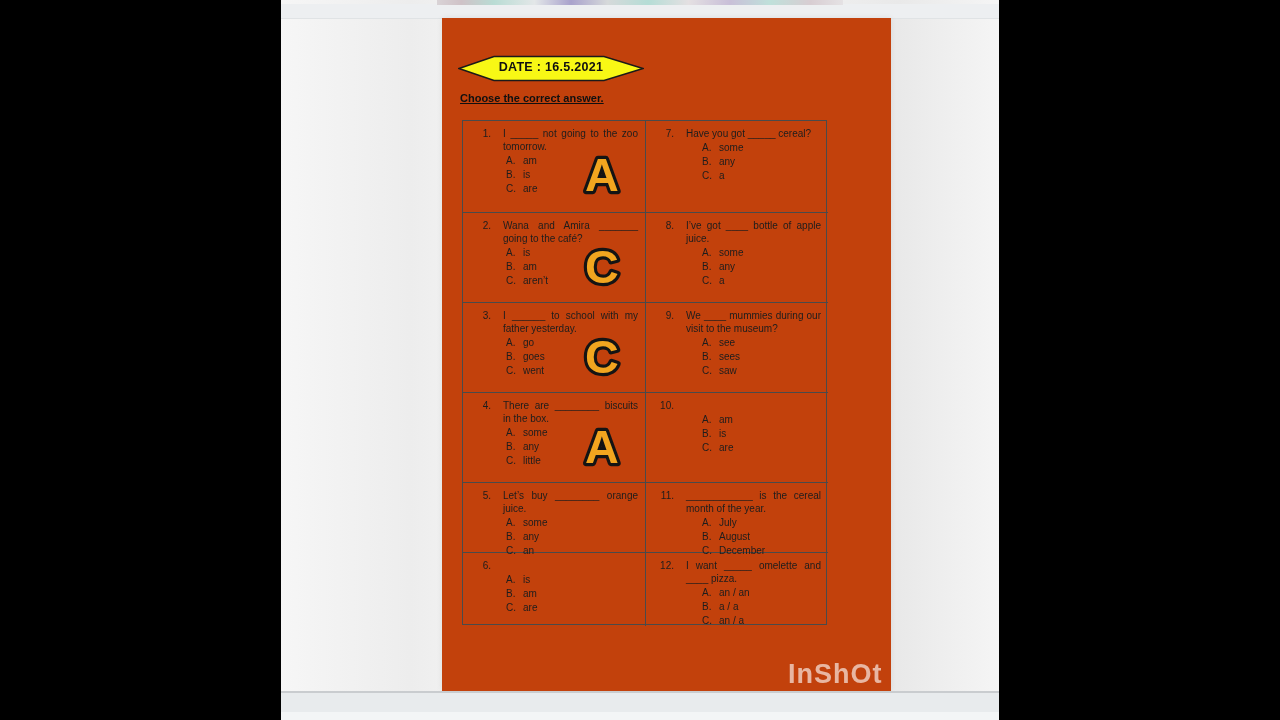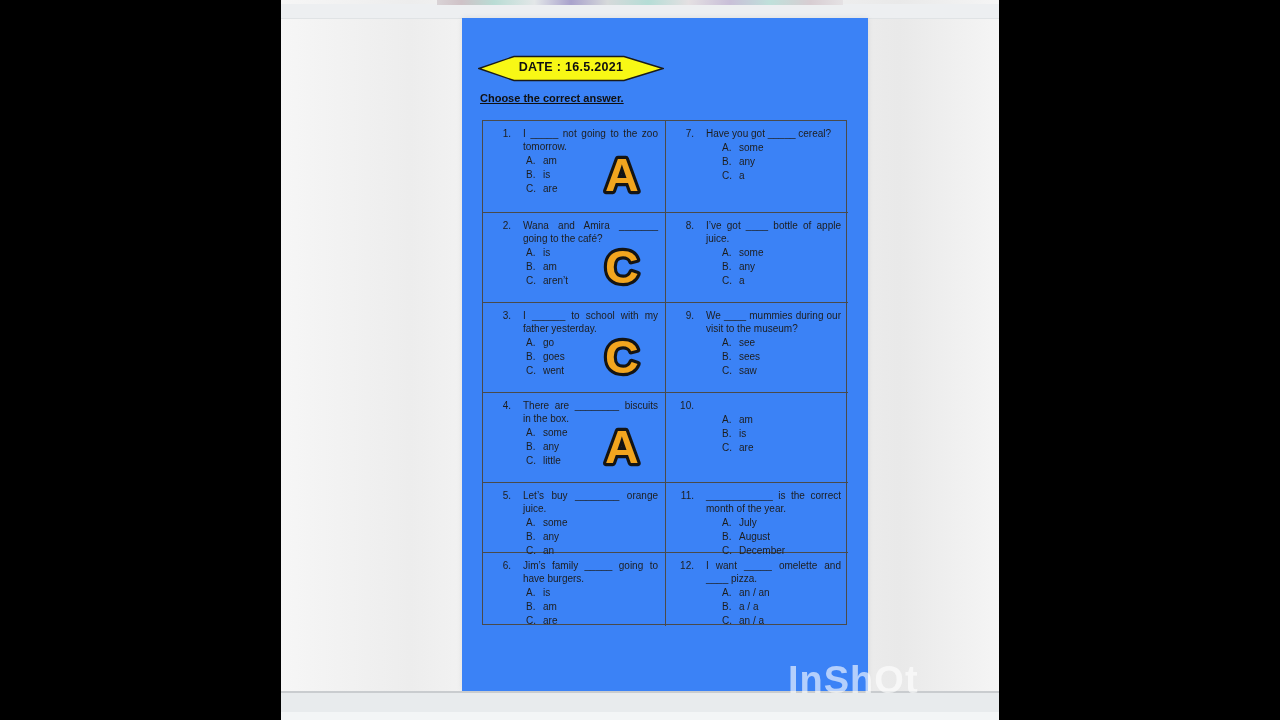--- a/index.html
+++ b/index.html
@@ -14,21 +14,21 @@
     position:absolute;left:281px;top:0;width:718px;height:720px;
     background:linear-gradient(90deg,#f6f6f6 0%,#ededed 18%,#f5f5f5 30%,#eeeeee 55%,#f2f2f2 70%,#e9e9e9 86%,#f5f5f5 100%);
   }
   .strip-colored{
     position:absolute;left:437px;top:0;width:406px;height:5px;
     background:linear-gradient(90deg,#d9d3d6 0%,#cfc2c7 6%,#b9dcd4 14%,#e3e7e8 24%,#a9a2cc 33%,#d6d9da 42%,#b5ddd6 52%,#e4e0e2 62%,#c9bfd8 72%,#bfe0da 82%,#d8cdd2 92%,#e5e2e4 100%);
     filter:blur(0.6px);
   }
   .strip-top-gray{position:absolute;left:281px;top:4px;width:718px;height:14px;background:#edeff1;border-bottom:1px solid #e0e3e5;}
   .page{
-    position:absolute;left:462px;top:18px;width:406px;height:673px;background:#3b82f6;
+    position:absolute;left:442px;top:18px;width:449px;height:673px;background:#c2410c;
     box-shadow:0 0 6px rgba(0,0,0,0.08);
   }
   .line-dark{position:absolute;left:281px;top:691px;width:718px;height:2px;background:#c9cccf;}
   .strip-bottom{position:absolute;left:281px;top:693px;width:718px;height:19px;background:#e8ebed;}
   .strip-bottom2{position:absolute;left:281px;top:712px;width:718px;height:8px;background:#f3f5f6;}
 
   .banner{position:absolute;left:16px;top:37px;width:186px;height:27px;}
   .banner-text{
     position:absolute;left:16px;top:42px;width:186px;text-align:center;
     font-size:12.5px;font-weight:bold;color:#101010;letter-spacing:0.3px;
@@ -50,21 +50,21 @@
   .qline{display:flex;font-size:10px;line-height:13px;}
   .qnum{min-width:16px;text-align:right;padding-right:4px;flex:0 0 auto;}
   .qtext{flex:1;text-align:justify;padding-right:3px;margin-left:8px;}
   .opts{margin-left:31px;margin-top:1px;}
   .qcell:nth-child(n+7) .opts{margin-left:44px;}
   .opt{display:flex;font-size:10px;line-height:13.8px;}
   .oletter{width:17px;flex:0 0 auto;}
   .big{position:absolute;right:16px;top:25px;width:54px;height:58px;}
   .big text{font-family:"Liberation Sans",sans-serif;font-weight:bold;}
   .watermark{
-    position:absolute;left:788px;top:659px;font-size:38px;font-weight:bold;
+    position:absolute;left:788px;top:659px;font-size:27px;font-weight:bold;
     color:rgba(255,255,255,0.62);letter-spacing:1px;z-index:5;
   }
 </style>
 </head>
 <body>
 
 <div class="bar bar-left"></div>
 <div class="bar bar-right"></div>
 
 <div class="stage"></div>
@@ -192,21 +192,20 @@
             <span class="oletter">C.</span>
             <span>an</span>
           </div>
         </div>
 
   </div>
 
   <div class="qcell">
     <div class="qline">
       <span class="qnum">6.</span>
-      <div class="qtext">Jim’s family _____ going to have burgers.</div>
     </div>
     <div class="opts">
           <div class="opt">
             <span class="oletter">A.</span>
             <span>is</span>
           </div>
           <div class="opt">
             <span class="oletter">B.</span>
             <span>am</span>
           </div>
@@ -301,21 +300,21 @@
             <span class="oletter">C.</span>
             <span>are</span>
           </div>
         </div>
 
   </div>
 
   <div class="qcell">
     <div class="qline">
       <span class="qnum">11.</span>
-      <div class="qtext">____________ is the correct month of the year.</div>
+      <div class="qtext">____________ is the cereal month of the year.</div>
     </div>
     <div class="opts">
           <div class="opt">
             <span class="oletter">A.</span>
             <span>July</span>
           </div>
           <div class="opt">
             <span class="oletter">B.</span>
             <span>August</span>
           </div>

